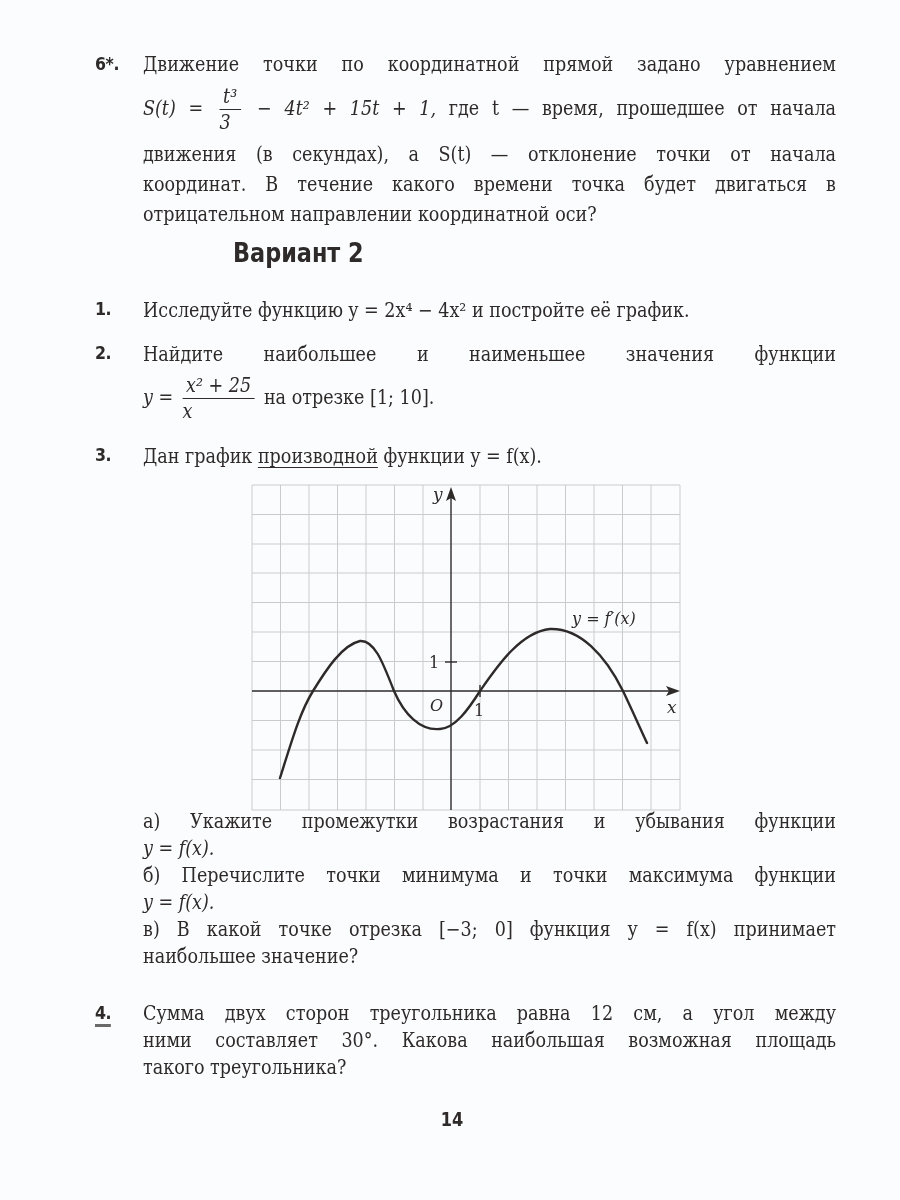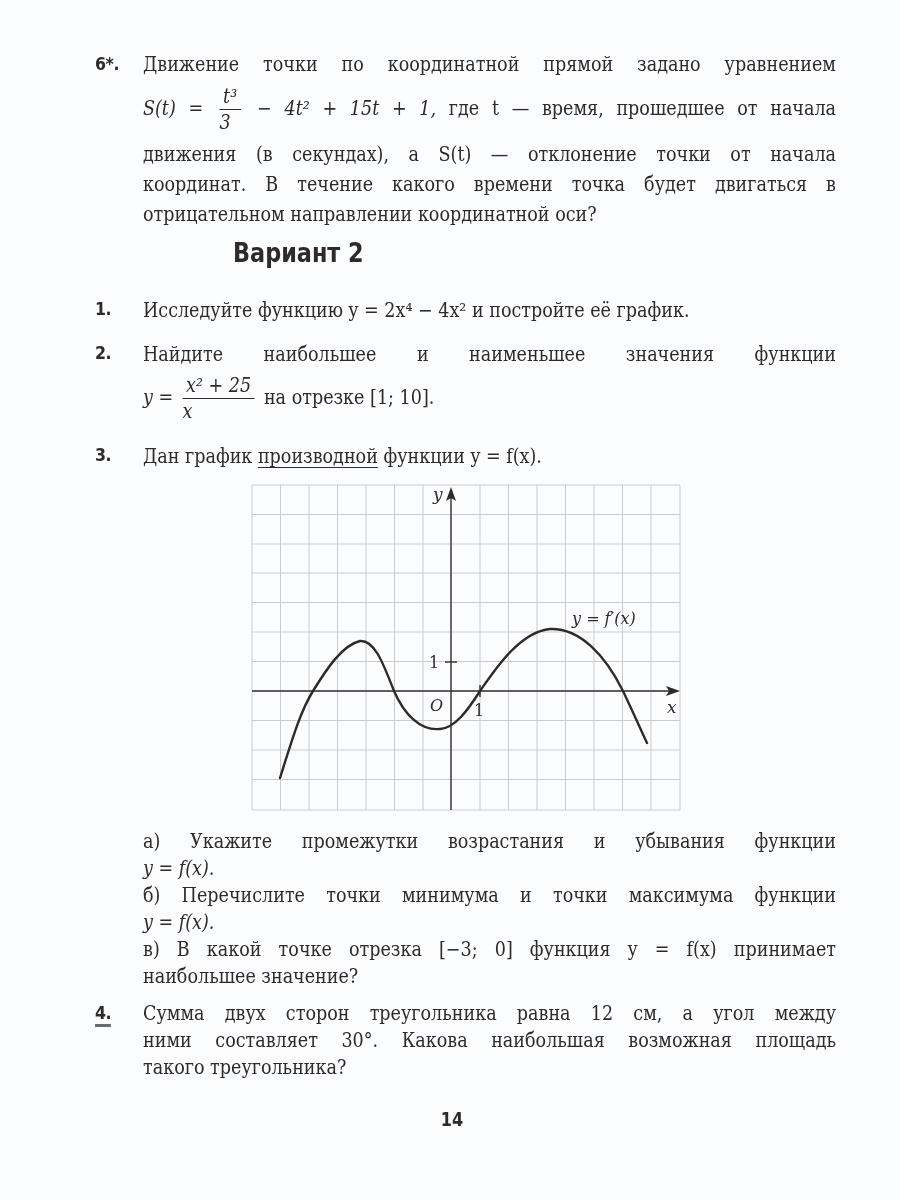--- a/index.html
+++ b/index.html
@@ -147,21 +147,21 @@
     <text x="433" y="500" font-size="17" font-style="italic">y</text>
     <text x="667" y="713" font-size="17" font-style="italic">x</text>
     <text x="430" y="711" font-size="16" font-style="italic">O</text>
     <text x="429" y="668" font-size="16">1</text>
     <text x="474" y="716" font-size="16">1</text>
     <text x="572" y="624" font-size="16" font-style="italic">y = f′(x)</text>
 
     <path fill="none" stroke="#2e2a2a" stroke-width="2.4" stroke-linecap="round" d="M280,778 C292,740 300,712 313,691 C326,670 342,645 360,641 C374,640 382,660 394,691 C404,714 420,731 440,729 C455,728 468,710 480,691 C496,668 520,632 550,629 C580,628 605,655 623,691 C633,712 640,728 647,743"></path>
   </svg>
 
-  <div class="prob" style="top:828px;">
+  <div class="prob" style="top:808px;">
     <div class="sub">
       <span class="line">а) Укажите промежутки возрастания и убывания функции</span>
       <span class="line last m">y = f(x).</span>
       <span class="line">б) Перечислите точки минимума и точки максимума функции</span>
       <span class="line last m">y = f(x).</span>
       <span class="line">в) В какой точке отрезка [−3; 0] функция y = f(x) принимает</span>
       <span class="line last">наибольшее значение?</span>
     </div>
   </div>
 

